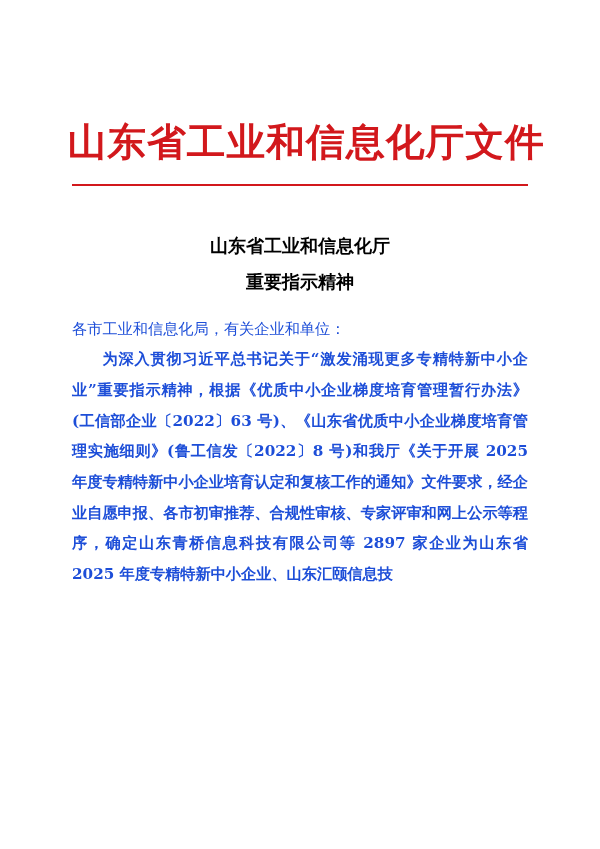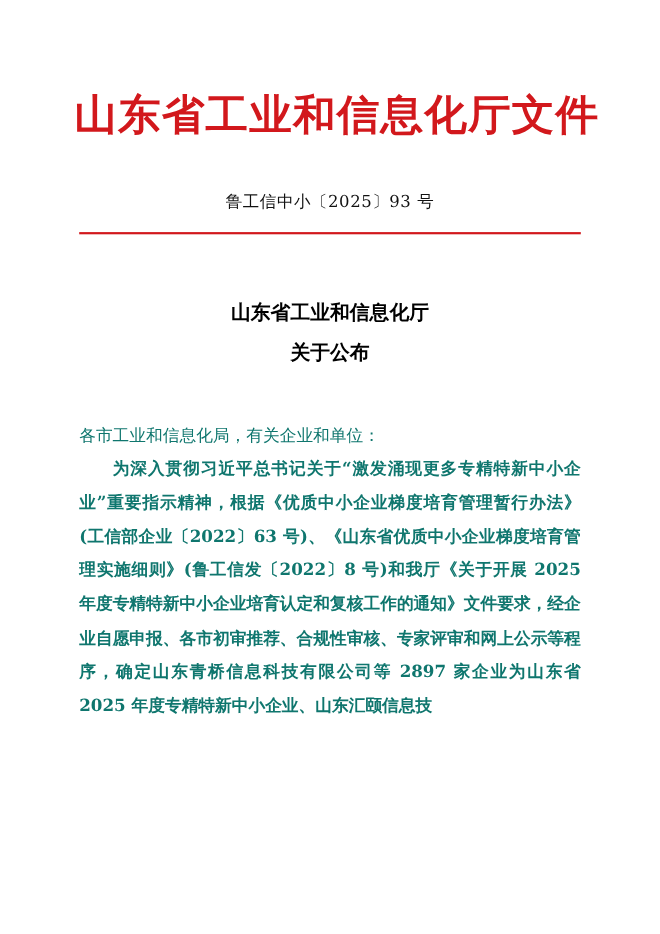--- a/index.html
+++ b/index.html
@@ -18,21 +18,21 @@
   .page {
     width: 600px;
     height: 849px;
     position: relative;
     box-sizing: border-box;
     padding: 0 72px;
   }
 
   
   .masthead {
-    margin-top: 80px;
+    margin-top: 118px;
     text-align: center;
   }
   .masthead-title {
     color: #d2181c;
     font-family: "DejaVu Serif", "Liberation Serif", serif;
     font-weight: bold;
     font-size: 38px;
     letter-spacing: 1px;
     line-height: 1.25;
     white-space: nowrap;
@@ -49,38 +49,38 @@
 
   .red-rule {
     margin-top: 18px;
     height: 2px;
     background: #d2181c;
     width: 100%;
   }
 
   
   .title-block {
-    margin-top: 54px;
+    margin-top: 42px;
     text-align: center;
     font-weight: bold;
     font-size: 18px;
     line-height: 2.0;
     color: #000;
   }
   .title-line {
     display: block;
     white-space: nowrap;
   }
 
   
   .body-block {
-    margin-top: 42px;
+    margin-top: 14px;
     font-size: 15.2px;
     line-height: 2.02;
-    color: #0f766e;
+    color: #1d4ed8;
     text-align: justify;
     text-justify: inter-ideograph;
   }
   .salutation {
     margin: 0;
   }
   .para {
     margin: 0;
     text-indent: 2em;
     font-weight: bold;
@@ -88,27 +88,26 @@
 </style>
 </head>
 <body>
 
 <div class="page">
 
   <div class="masthead">
     <div class="masthead-title">山东省工业和信息化厅文件</div>
   </div>
 
-  <div class="doc-number">鲁工信中小〔2025〕93 号</div>
 
   <div class="red-rule"></div>
 
   <div class="title-block">
     <span class="title-line">山东省工业和信息化厅</span>
-    <span class="title-line">关于公布</span>
+    <span class="title-line">重要指示精神</span>
   </div>
 
   <div class="body-block">
     <p class="salutation">各市工业和信息化局，有关企业和单位：</p>
     <p class="para">为深入贯彻习近平总书记关于“激发涌现更多专精特新中小企业”重要指示精神，根据《优质中小企业梯度培育管理暂行办法》(工信部企业〔2022〕63 号)、《山东省优质中小企业梯度培育管理实施细则》(鲁工信发〔2022〕8 号)和我厅《关于开展 2025 年度专精特新中小企业培育认定和复核工作的通知》文件要求，经企业自愿申报、各市初审推荐、合规性审核、专家评审和网上公示等程序，确定山东青桥信息科技有限公司等 2897 家企业为山东省 2025 年度专精特新中小企业、山东汇颐信息技</p>
   </div>
 
 </div>
 
 </body></html>

